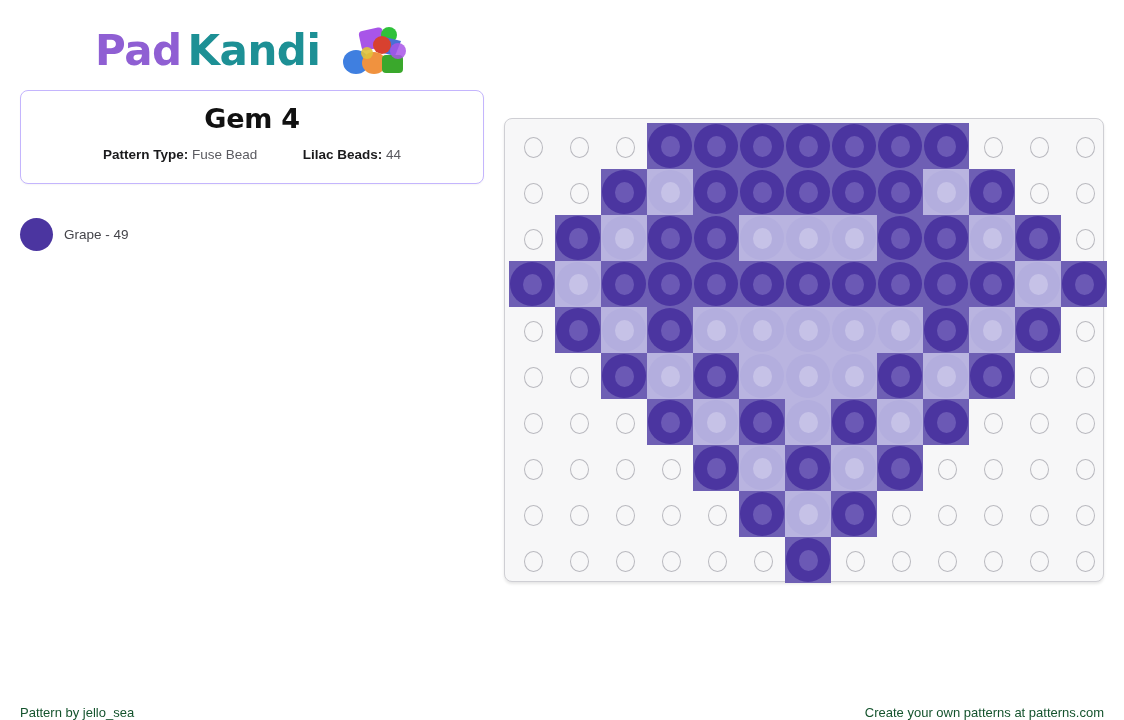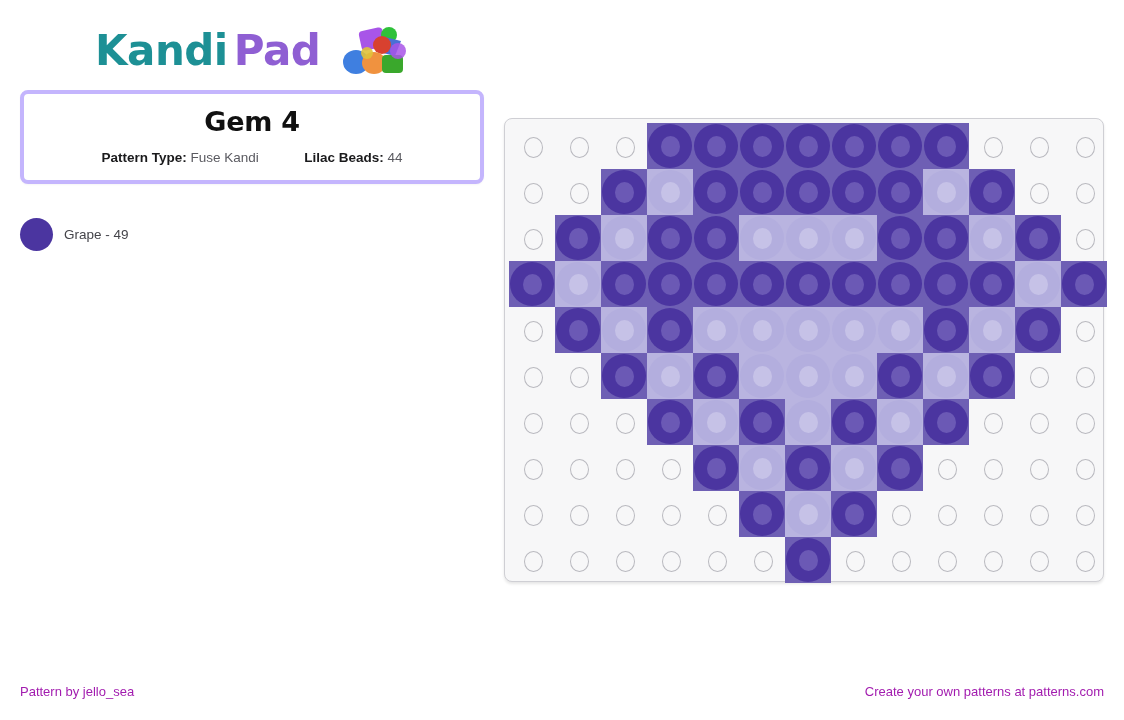--- a/index.html
+++ b/index.html
@@ -48,21 +48,21 @@
   #logo-beads svg { display:block; }
 
   
   #info-card {
     position: absolute;
     left: 20px;
     top: 90px;
     width: 464px;
     height: 94px;
     background: #ffffff;
-    border: 4px solid #c4b5fd;
+    border: 1px solid #c4b5fd;
     border-radius: 8px;
     box-shadow: 0 1px 2px rgba(0,0,0,0.04);
     text-align: center;
     padding-top: 12px;
   }
   #pattern-title {
     font-size: 27px;
     font-weight: 700;
     color: #111111;
     margin: 0 0 9px 0;
@@ -160,55 +160,55 @@
   }
 
   
   #footer {
     position: absolute;
     left: 0;
     top: 684px;
     width: 1124px;
     height: 36px;
     display: flex;
-    align-items: flex-start;
+    align-items: flex-end;
     justify-content: space-between;
     padding: 0 20px;
     font-size: 13px;
-    color: #a21caf;
+    color: #14532d;
   }
 </style>
 </head>
 <body>
 
 <div id="page">
 
   <div id="logo">
+    <span class="logo-text logo-pad">Pad</span>
     <span class="logo-text logo-kandi">Kandi</span>
-    <span class="logo-text logo-pad">Pad</span>
     <span id="logo-beads">
       <svg width="76" height="52" viewBox="0 0 76 52">
         <ellipse cx="26" cy="37" rx="13" ry="12" fill="#3f7fe0"></ellipse>
         <rect x="30" y="4" width="24" height="20" rx="4" fill="#a855e8" transform="rotate(-12 42 14)"></rect>
         <circle cx="59" cy="10" r="8" fill="#2fc13a"></circle>
         <path d="M55 12 l16 4 -6 15 -16 -4 z" fill="#4a6fd6"></path>
         <circle cx="52" cy="20" r="9" fill="#d8412f"></circle>
         <ellipse cx="44" cy="38" rx="12" ry="11" fill="#f0923f"></ellipse>
         <rect x="52" y="30" width="21" height="18" rx="4" fill="#3aa82c"></rect>
         <circle cx="68" cy="26" r="8" fill="#a855e8" opacity="0.85"></circle>
         <circle cx="37" cy="28" r="6" fill="#e0c23a" opacity="0.9"></circle>
       </svg>
     </span>
   </div>
 
   <div id="info-card">
     <h1 id="pattern-title">Gem 4</h1>
     <div class="meta-row">
       <span class="lbl">Pattern Type:</span>
-      <span>Fuse Kandi</span>
+      <span>Fuse Bead</span>
       <span class="meta-gap"></span>
       <span class="lbl">Lilac Beads:</span>
       <span>44</span>
     </div>
   </div>
 
   <div id="legend">
     <div class="legend-item">
       <span class="legend-swatch" style="background: rgb(75, 53, 160);"></span>
       <span class="legend-label">Grape - 49</span>

